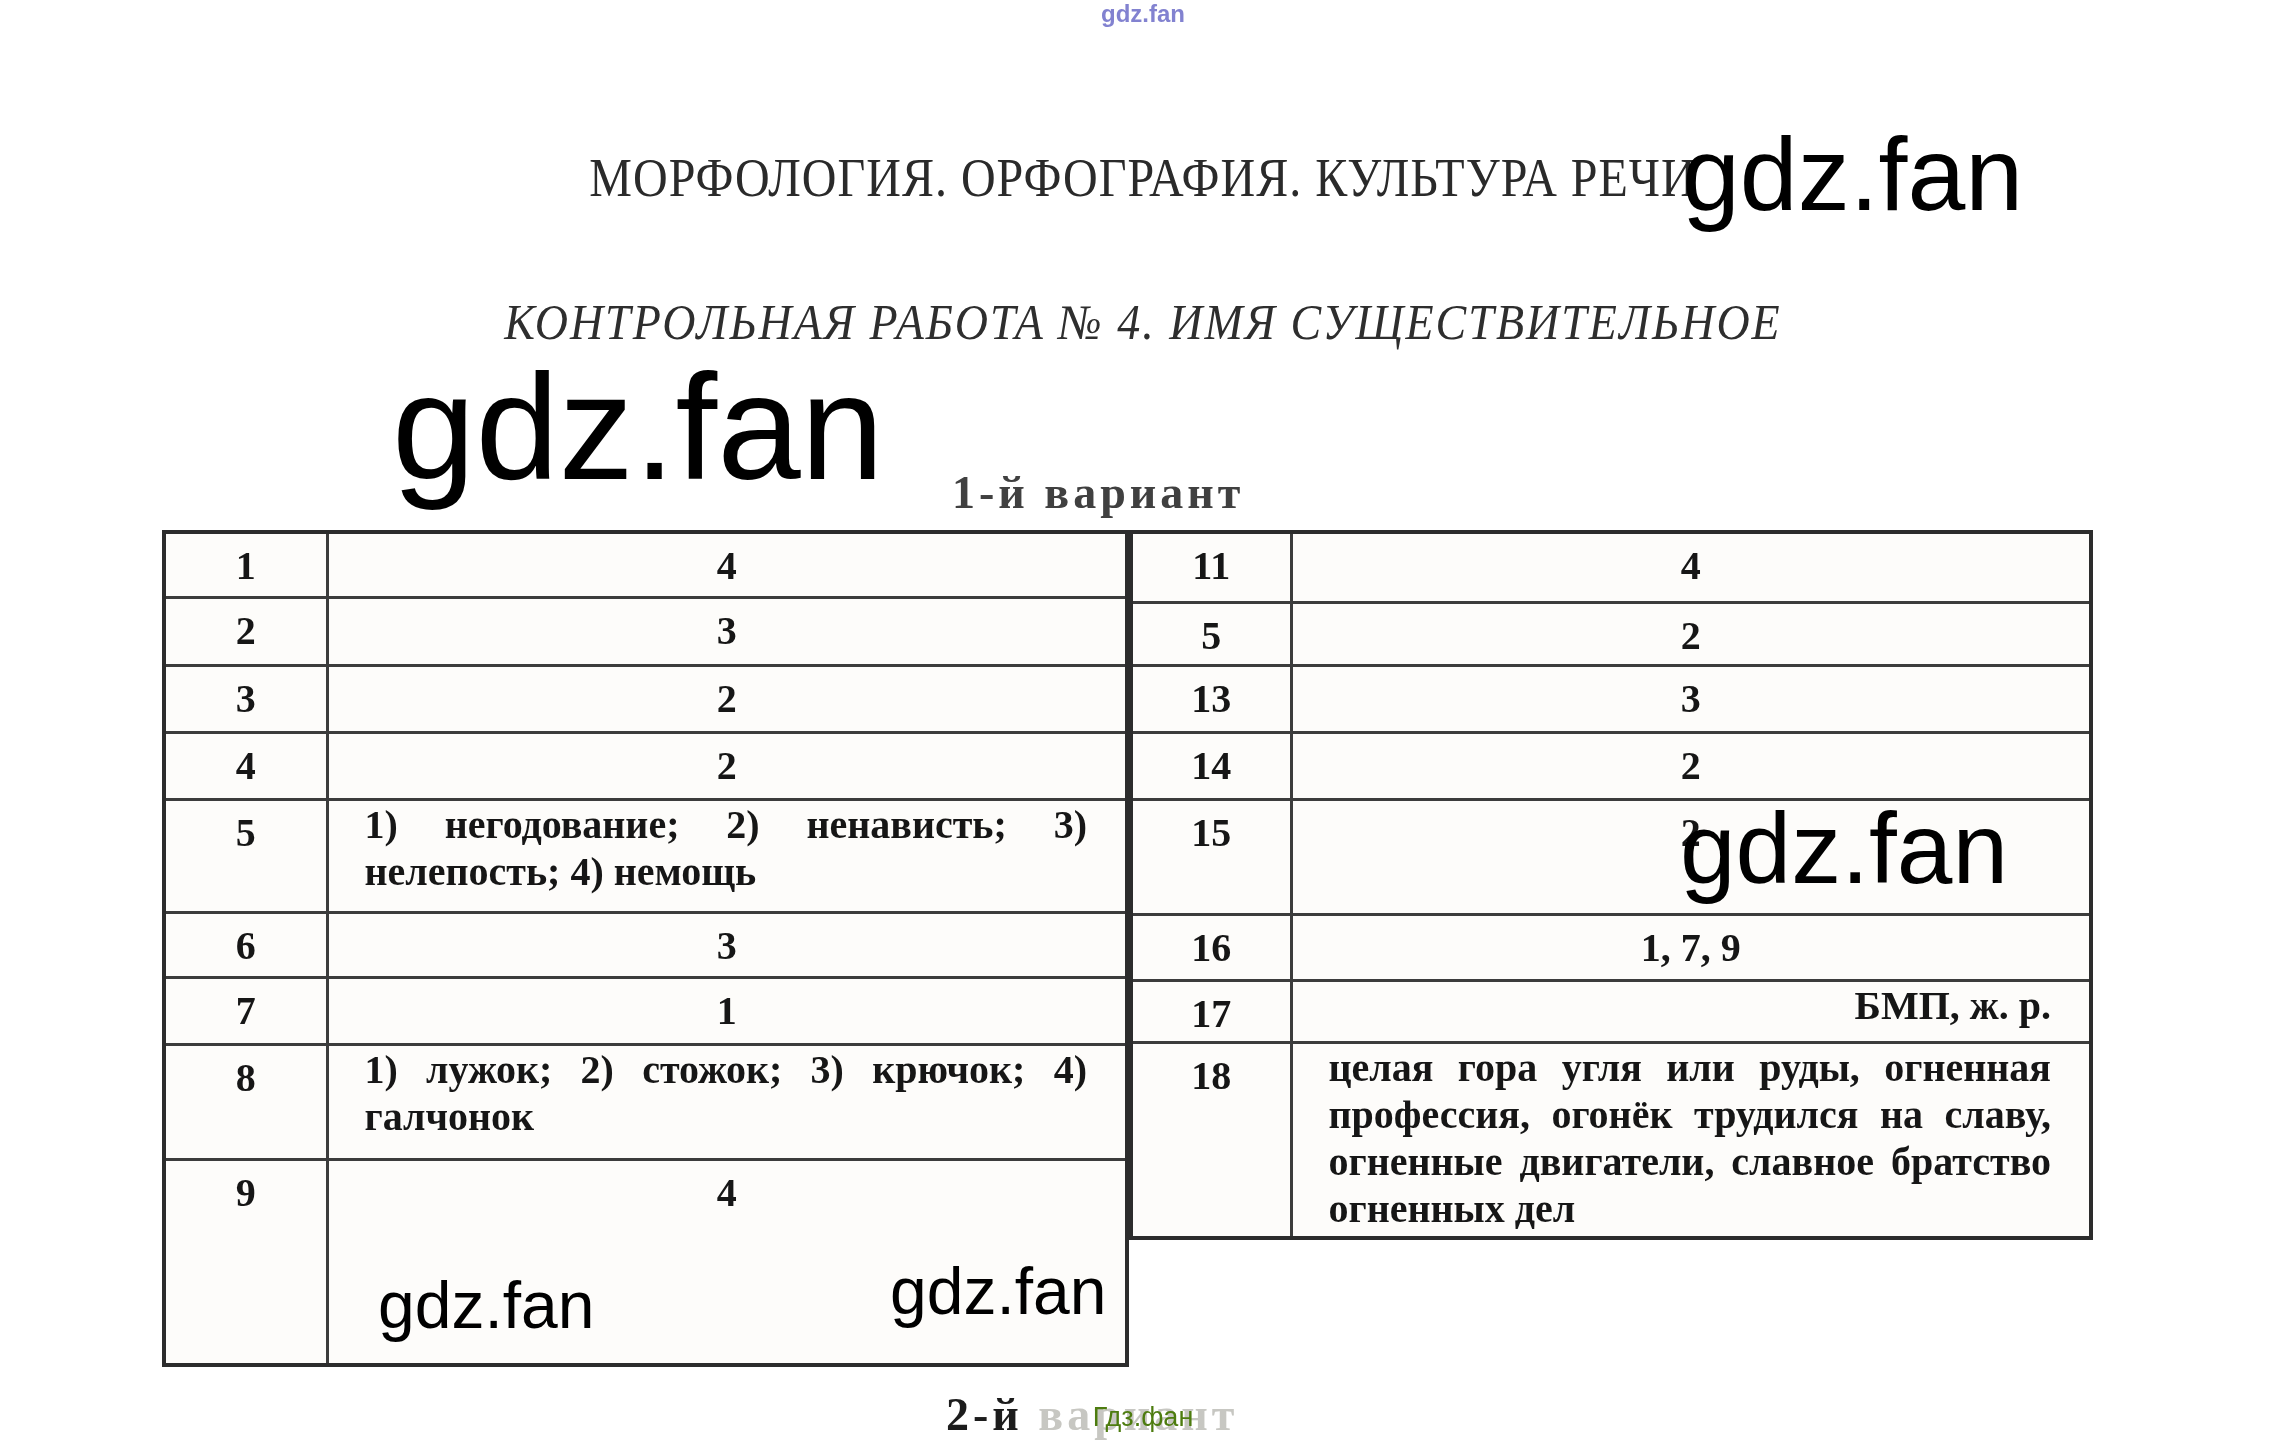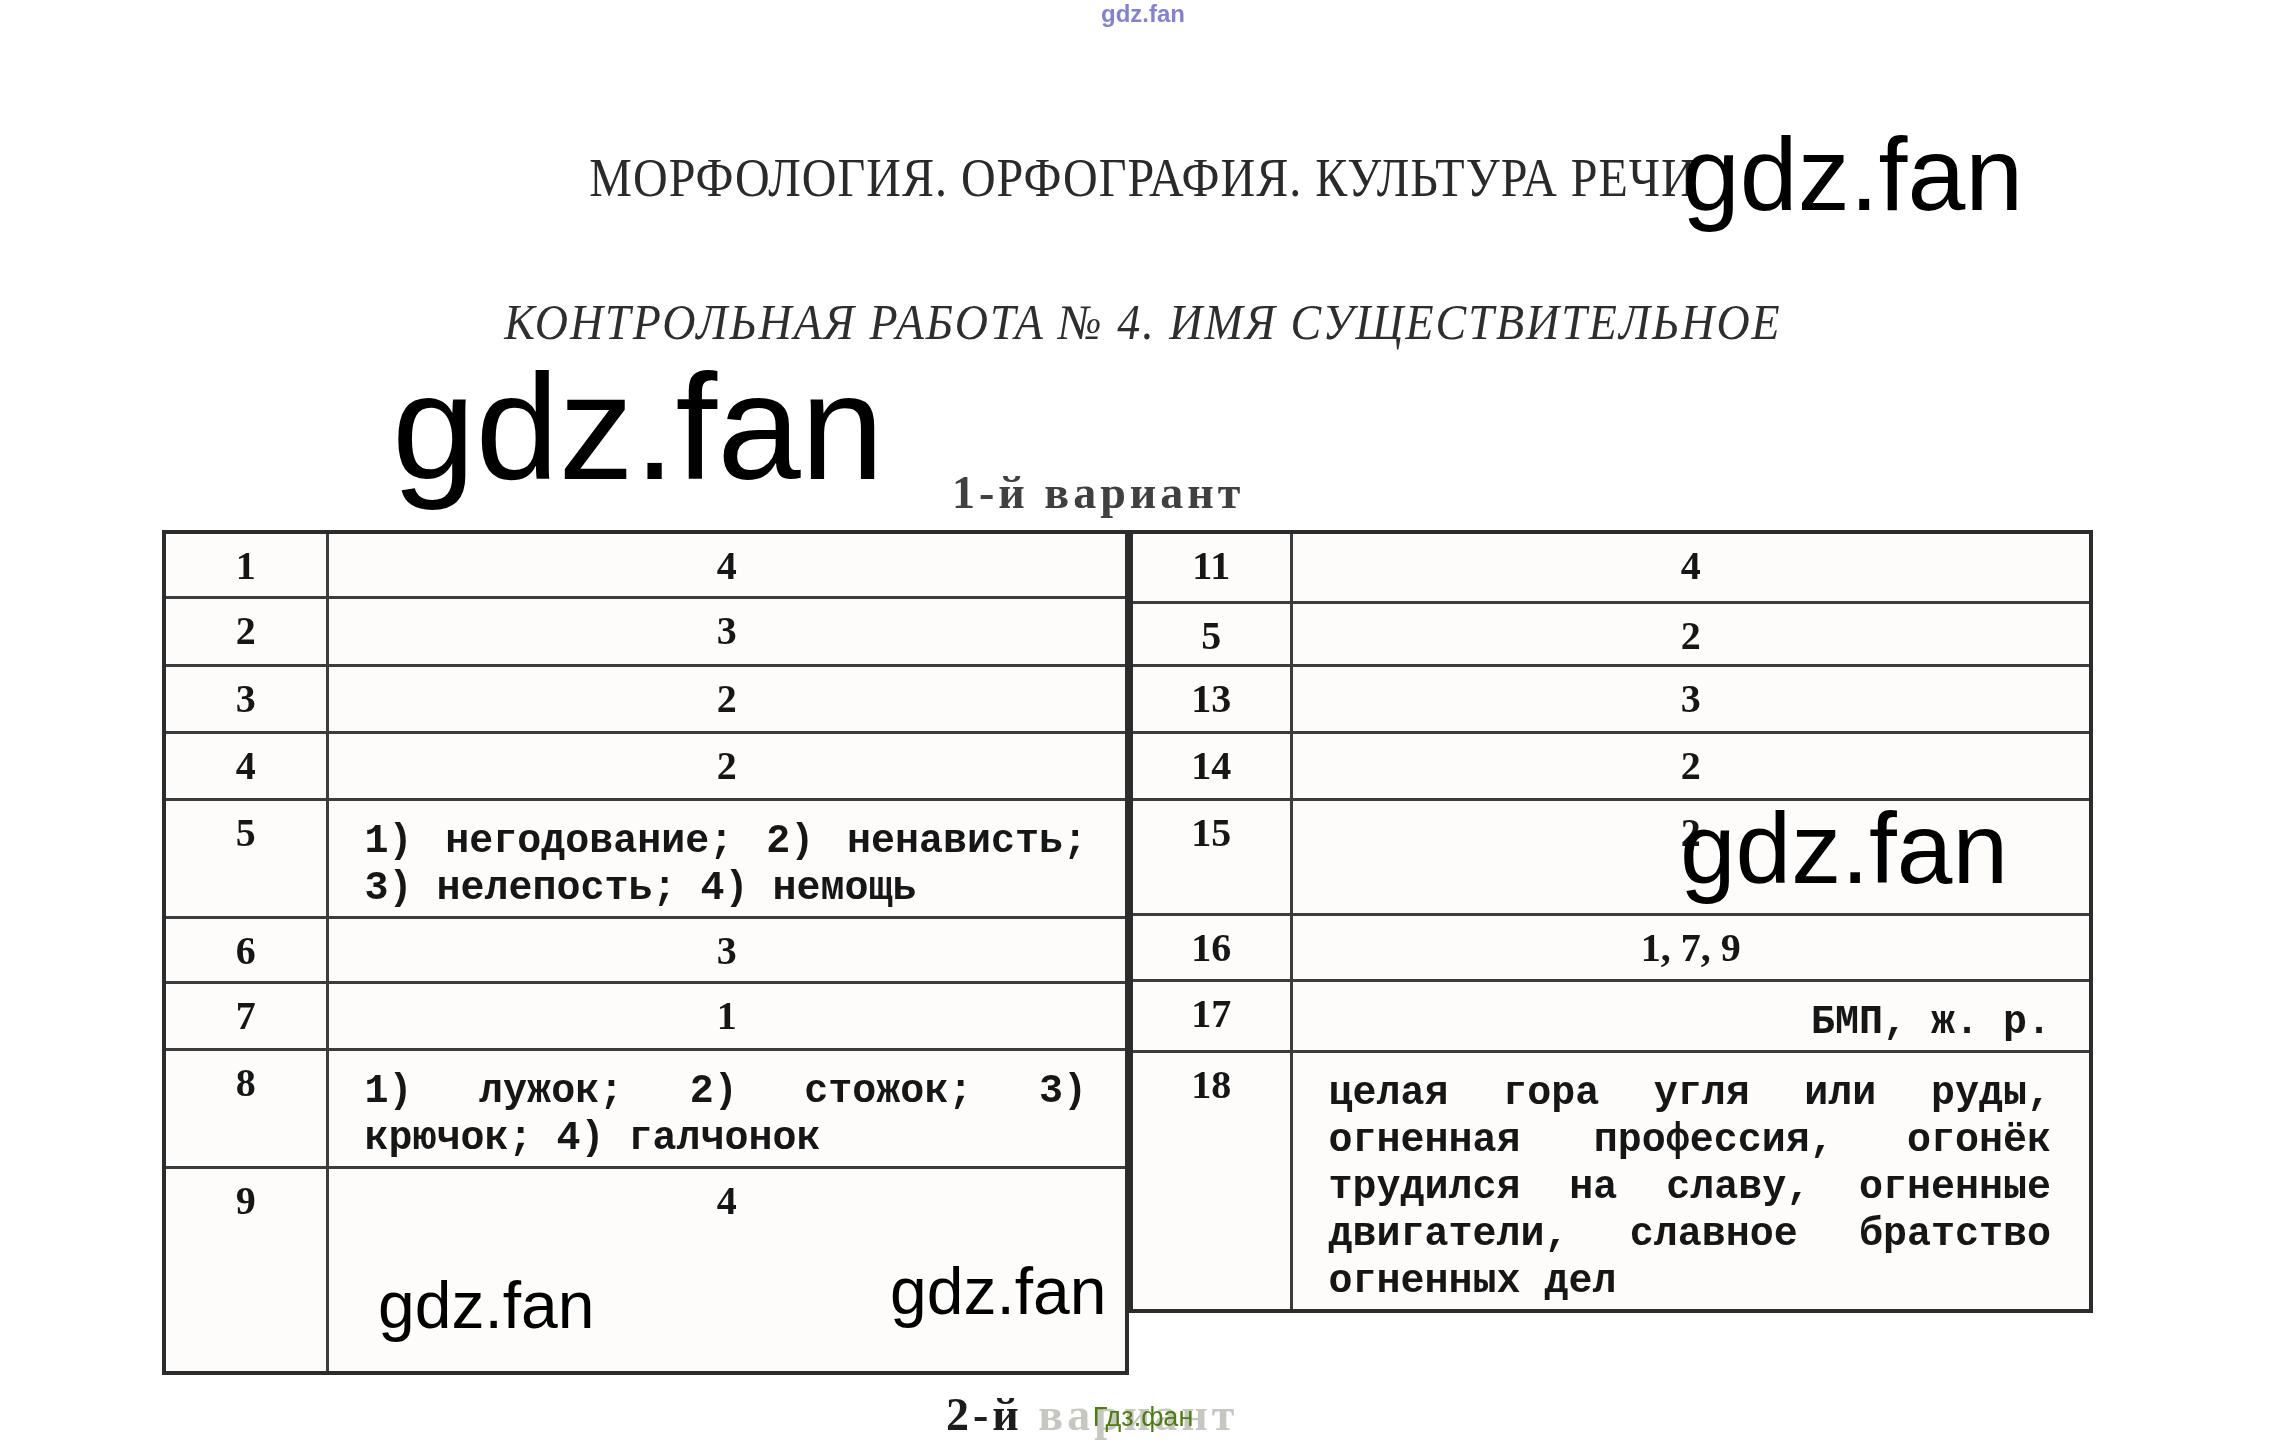--- a/index.html
+++ b/index.html
@@ -60,23 +60,22 @@
     vertical-align:top;
     font-size:40px;font-weight:700;line-height:47px;
     padding:8px 6px 4px 6px;
     color:#161616;
     overflow:hidden;
   }
   td.num{text-align:center;}
   td.ans{text-align:center;}
   td.ans.txt{
     text-align:justify;
-    padding:17px 38px 4px 36px;
+    padding:0 38px 4px 36px;
     hyphens:manual;
-    font-family:Liberation Mono, monospace;
   }
   td.ans.txt.noj{text-align:right;}
   
   .tleft tr:nth-child(1){height:65px;}
   .tleft tr:nth-child(2){height:68px;}
   .tleft tr:nth-child(3){height:67px;}
   .tleft tr:nth-child(4){height:67px;}
   .tleft tr:nth-child(5){height:113px;}
   .tleft tr:nth-child(6){height:65px;}
   .tleft tr:nth-child(7){height:67px;}

